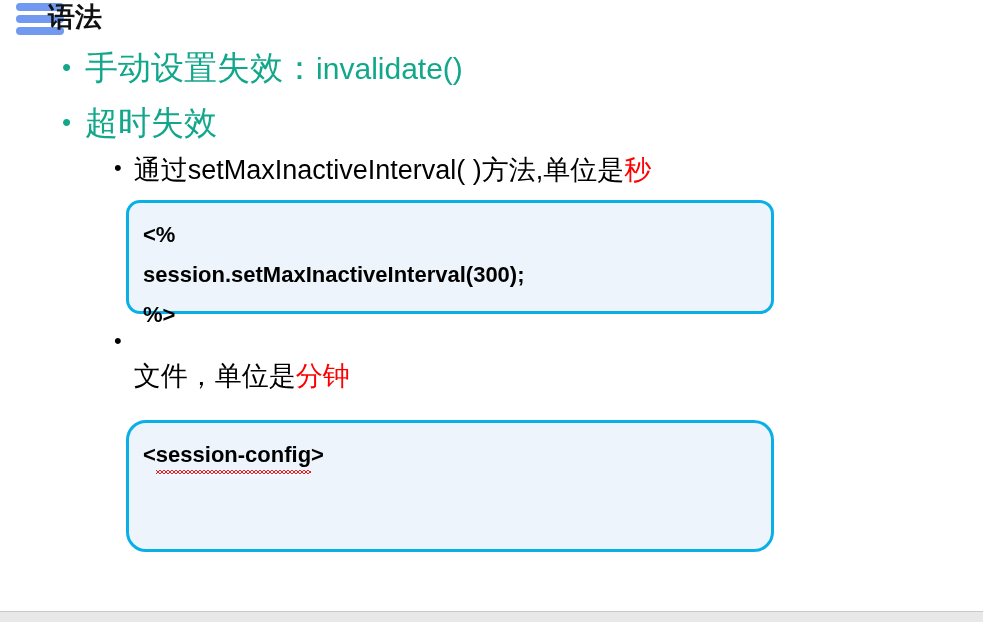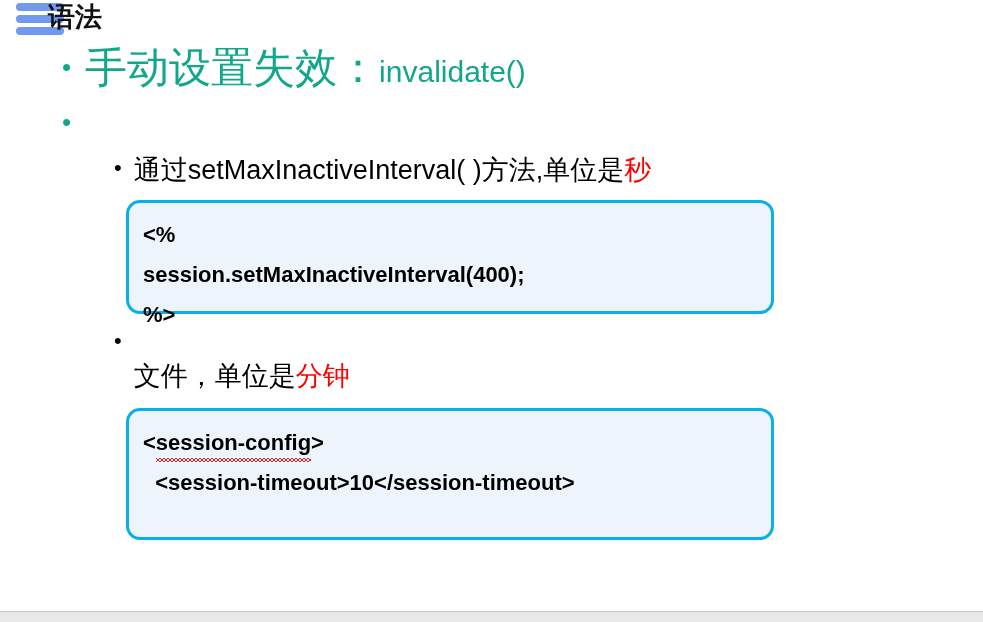--- a/index.html
+++ b/index.html
@@ -76,21 +76,21 @@
     line-height: 40px;
     white-space: nowrap;
   }
   .lvl2 .bullet-dot {
     color: #12a78b;
     font-size: 26px;
     margin-right: 14px;
     position: relative;
     top: 6px;
   }
-  .lvl2-cn { font-size: 42px; }
+  .lvl2-cn { font-size: 33px; }
   .lvl2-code { font-size: 30px; text-align: right; }
 
   
   .lvl3 {
     color: #000000;
     font-size: 27px;
     line-height: 33px;
   }
   .lvl3 .bullet-dot {
     color: #000000;
@@ -162,36 +162,36 @@
 
 <div class="bullet-row lvl2" style="left:62px; top:48px;">
   <span class="bullet-dot">•</span>
   <span class="bullet-text">
     <span class="lvl2-cn">手动设置失效：</span><span class="lvl2-code">invalidate()</span>
   </span>
 </div>
 
 <div class="bullet-row lvl2" style="left:62px; top:103px;">
   <span class="bullet-dot">•</span>
+  <span class="bullet-text lvl2-cn">超时失效</span>
 </div>
 
 <div class="bullet-row lvl3" style="left:114px; top:154px; width:840px;">
   <span class="bullet-dot">•</span>
   <span class="bullet-text"><span>通过setMaxInactiveInterval( )方法,单位是</span><span class="red">秒</span></span>
 </div>
 
 <div class="code-box" style="left:126px; top:200px; width:648px; height:114px;">
   <div class="code-line">&lt;%</div>
-  <div class="code-line">session.setMaxInactiveInterval(400);</div>
+  <div class="code-line">session.setMaxInactiveInterval(300);</div>
   <div class="code-line">%&gt;</div>
 </div>
 
 <div class="bullet-row lvl3" style="left:114px; top:327px; width:860px;">
   <span class="bullet-dot">•</span>
   <span class="bullet-text"><br><span>文件，单位是</span><span class="red">分钟</span></span>
 </div>
 
-<div class="code-box" style="left:126px; top:408px; width:648px; height:132px;">
+<div class="code-box" style="left:126px; top:420px; width:648px; height:132px;border-radius:20px;">
   <div class="code-line"><span>&lt;</span><span class="squiggle">session-config</span><span>&gt;</span></div>
-  <div class="code-line">  &lt;session-timeout&gt;10&lt;/session-timeout&gt;</div>
 </div>
 
 <div id="bottom-bar"></div>
 
 </body></html>

